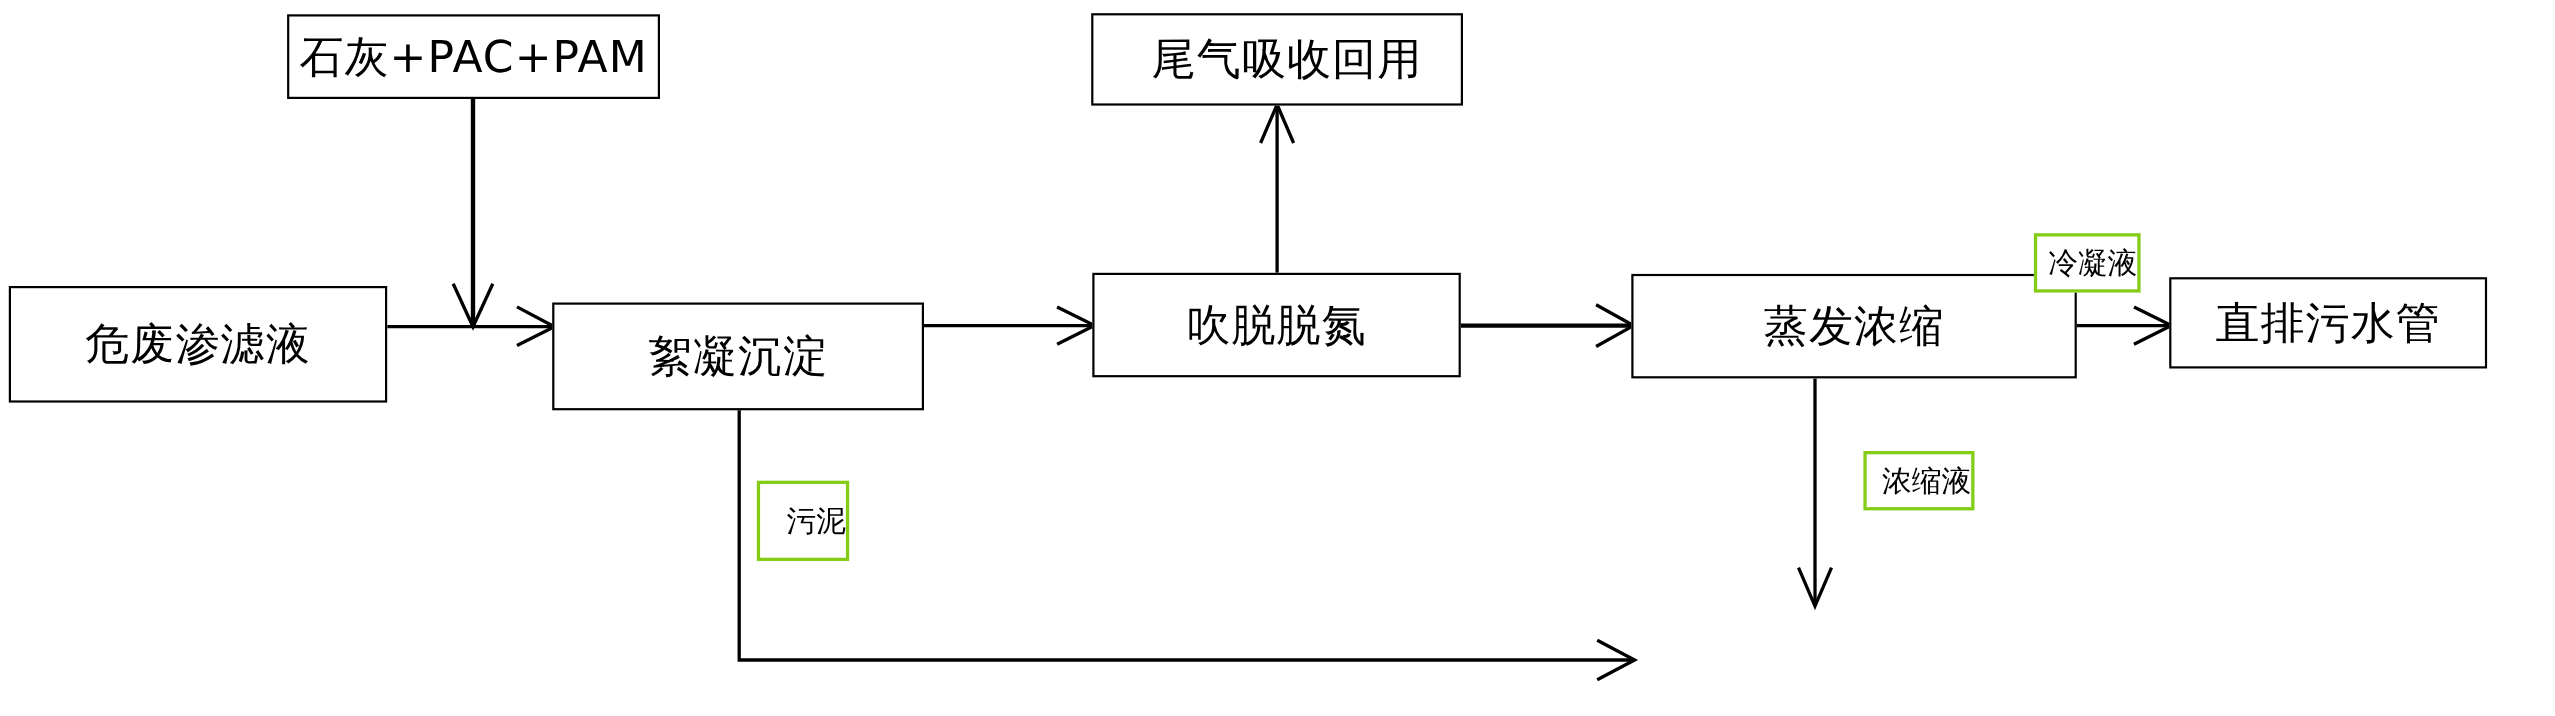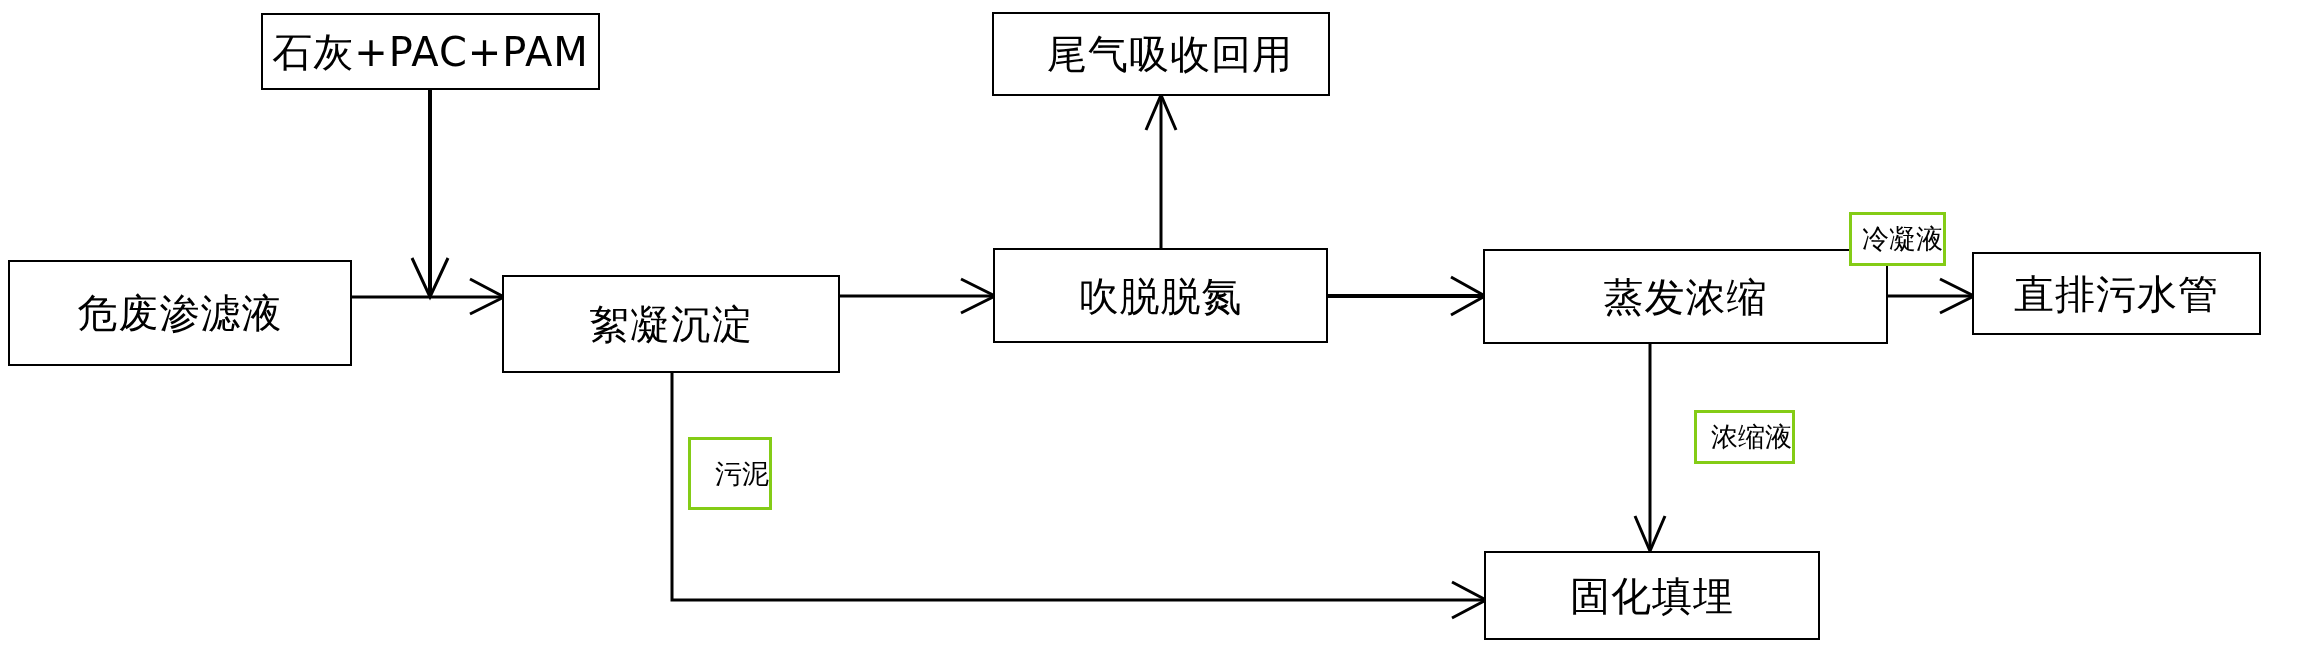--- a/index.html
+++ b/index.html
@@ -124,23 +124,20 @@
   </div>
 
   <div class="node" style="left:1483px; top:249px; width:405px; height:95px;">
     <span class="label">蒸发浓缩</span>
   </div>
 
   <div class="node" style="left:1972px; top:252px; width:289px; height:83px;">
     <span class="label">直排污水管</span>
   </div>
 
-  <div class="node" style="left:1484px; top:551px; width:336px; height:89px;">
-    <span class="label">固化填埋</span>
-  </div>
 
   <div class="tag" style="left:1849px; top:212px; width:97px; height:54px;">
     <span class="label">冷凝液</span>
   </div>
 
   <div class="tag" style="left:688px; top:437px; width:84px; height:73px;">
     <span class="label">污泥</span>
   </div>
 
   <div class="tag" style="left:1694px; top:410px; width:101px; height:54px;padding-left:20px;">

